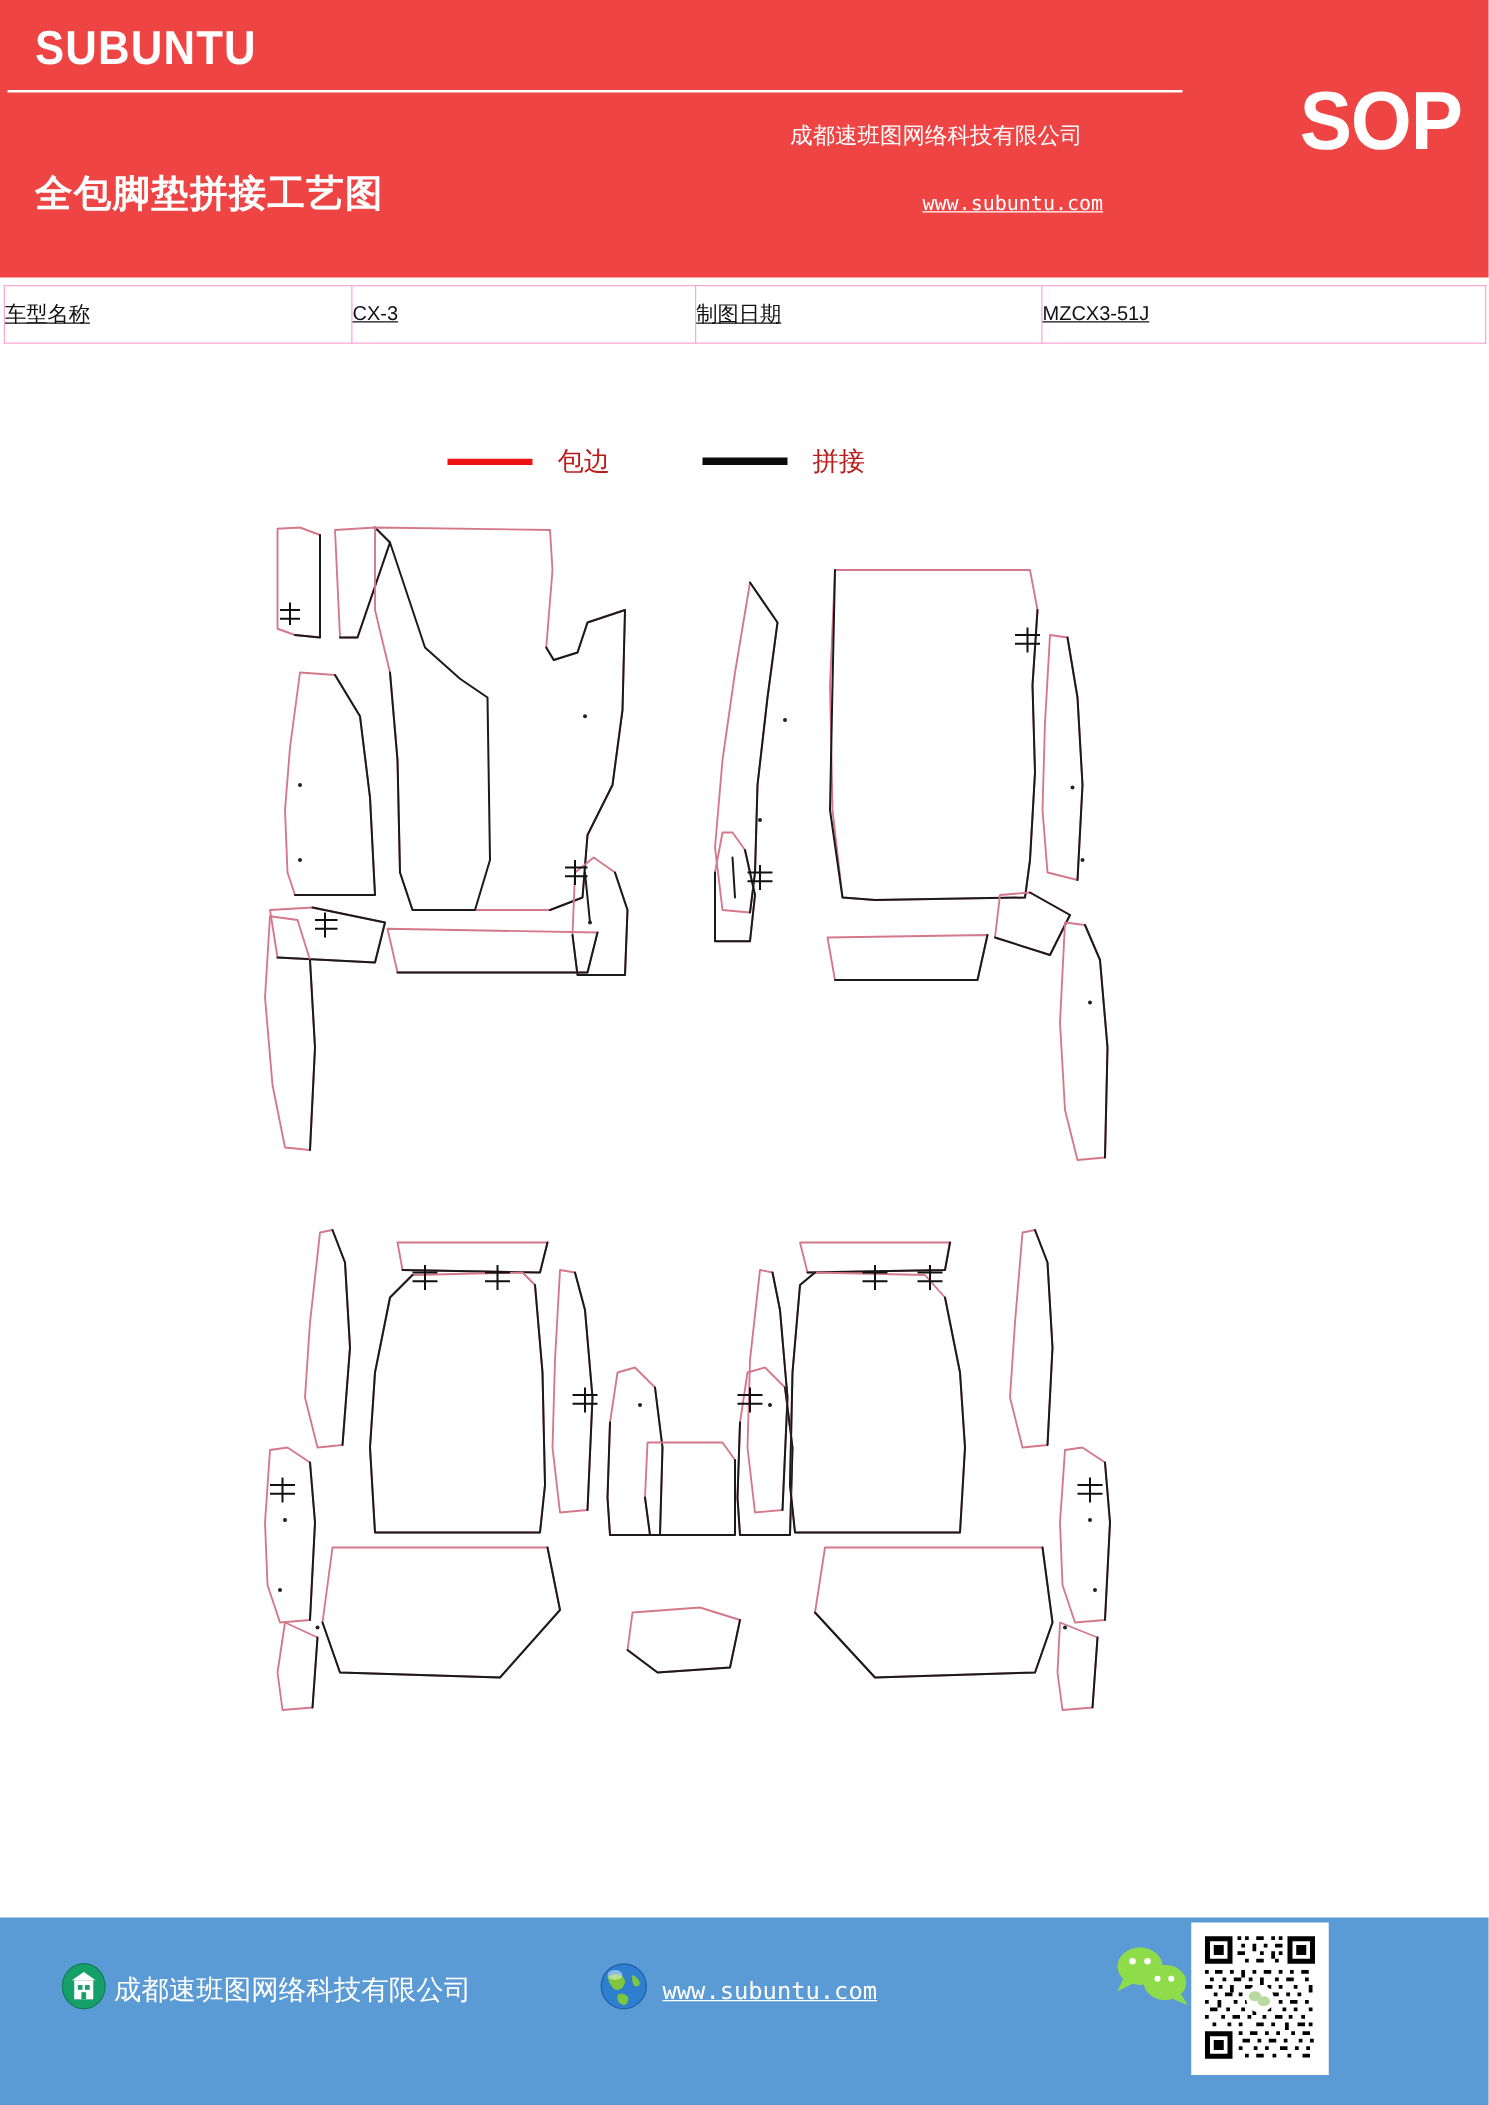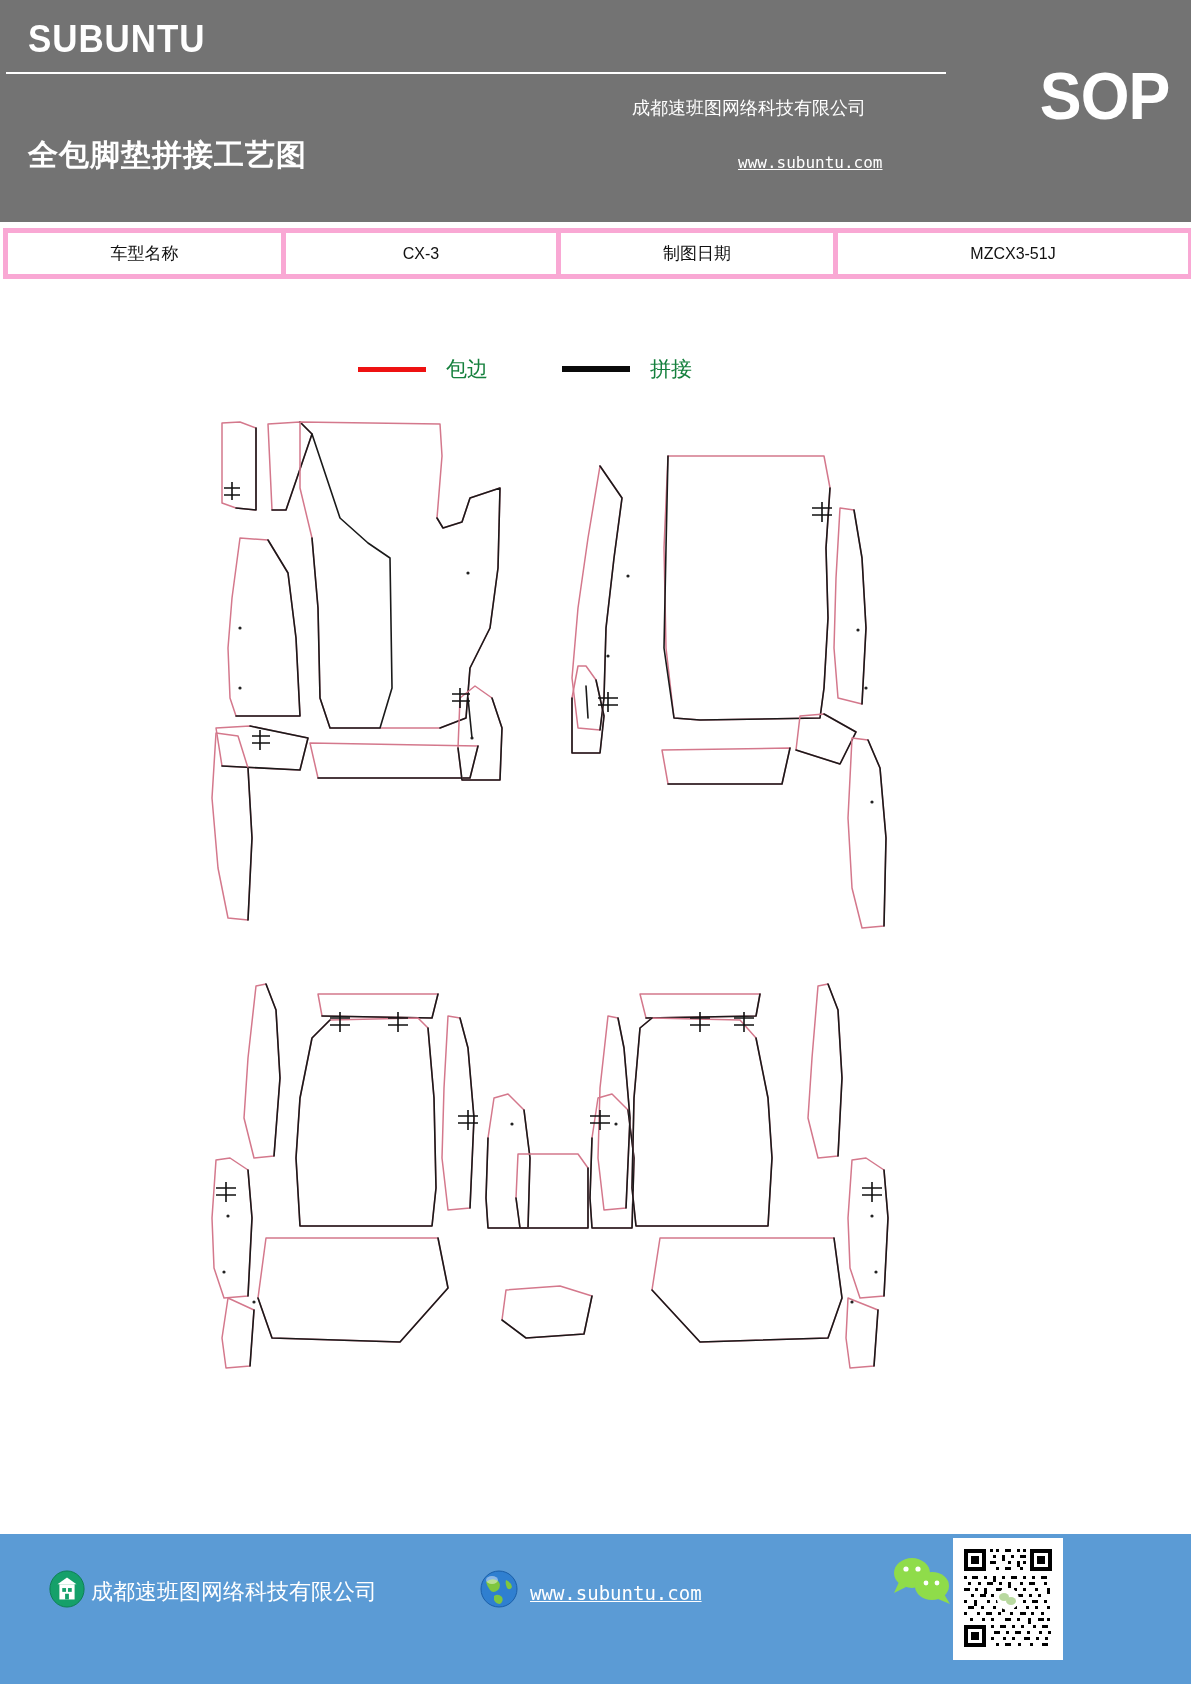--- a/index.html
+++ b/index.html
@@ -7,21 +7,21 @@
     width: 1191px; height: 1684px;
     background: #ffffff;
     font-family: "Liberation Serif", "DejaVu Serif", serif;
     overflow: hidden;
   }
   .page { position: relative; width: 1191px; height: 1684px; background:#fff; }
 
   
   .header {
     position: absolute; left:0; top:0; width:1191px; height:222px;
-    background:#737373;
+    background:#ef4444;
   }
   .brand {
     position:absolute; left:28px; top:18px;
     font-family:"Liberation Sans","DejaVu Sans",sans-serif;
     font-weight:bold; font-size:38px; color:#ffffff;
     letter-spacing:1px;
     transform: scaleX(0.92); transform-origin: left center;
   }
   .hrule {
     position:absolute; left:6px; top:72px; width:940px; height:2px;
@@ -58,27 +58,27 @@
     margin-top:44px;
   }
 
   
   .info-table {
     position:absolute; left:3px; top:228px; width:1185px;
     border-collapse: collapse;
     table-layout: fixed;
   }
   .info-table td {
-    border:5px solid #f9a8d4;
+    border:1px solid #f9a8d4;
     height:46px;
-    text-align:center;
     vertical-align:middle;
     font-size:17px;
     color:#111;
     font-family:"DejaVu Serif","Liberation Serif",serif;
+    text-decoration:underline;
   }
   .info-table td.val {
     font-family:"Liberation Sans","DejaVu Sans",sans-serif;
     font-size:16px;
   }
   .c1 { width: 278px; }
   .c2 { width: 275px; }
   .c3 { width: 277px; }
   .c4 { width: 355px; }
 
@@ -86,21 +86,21 @@
   .legend {
     position:absolute; left:0; top:355px; width:1191px; height:40px;
   }
   .legend-item { position:absolute; display:flex; align-items:center; }
   .legend-item.red { left:358px; top:0; }
   .legend-item.black { left:562px; top:0;justify-content:center; }
   .swatch { width:68px; height:5px; display:inline-block; }
   .swatch.red { background:#ee1111; }
   .swatch.black { background:#0a0a0a; height:6px; }
   .legend-label {
-    margin-left:20px; font-size:21px; color:#15803d;
+    margin-left:20px; font-size:21px; color:#b91c1c;
     font-family:"DejaVu Sans","Liberation Sans",sans-serif;
   }
 
   
   .drawing {
     position:absolute; left:0; top:398px; width:1191px; height:1000px;
   }
   .drawing svg { display:block; }
 
   

